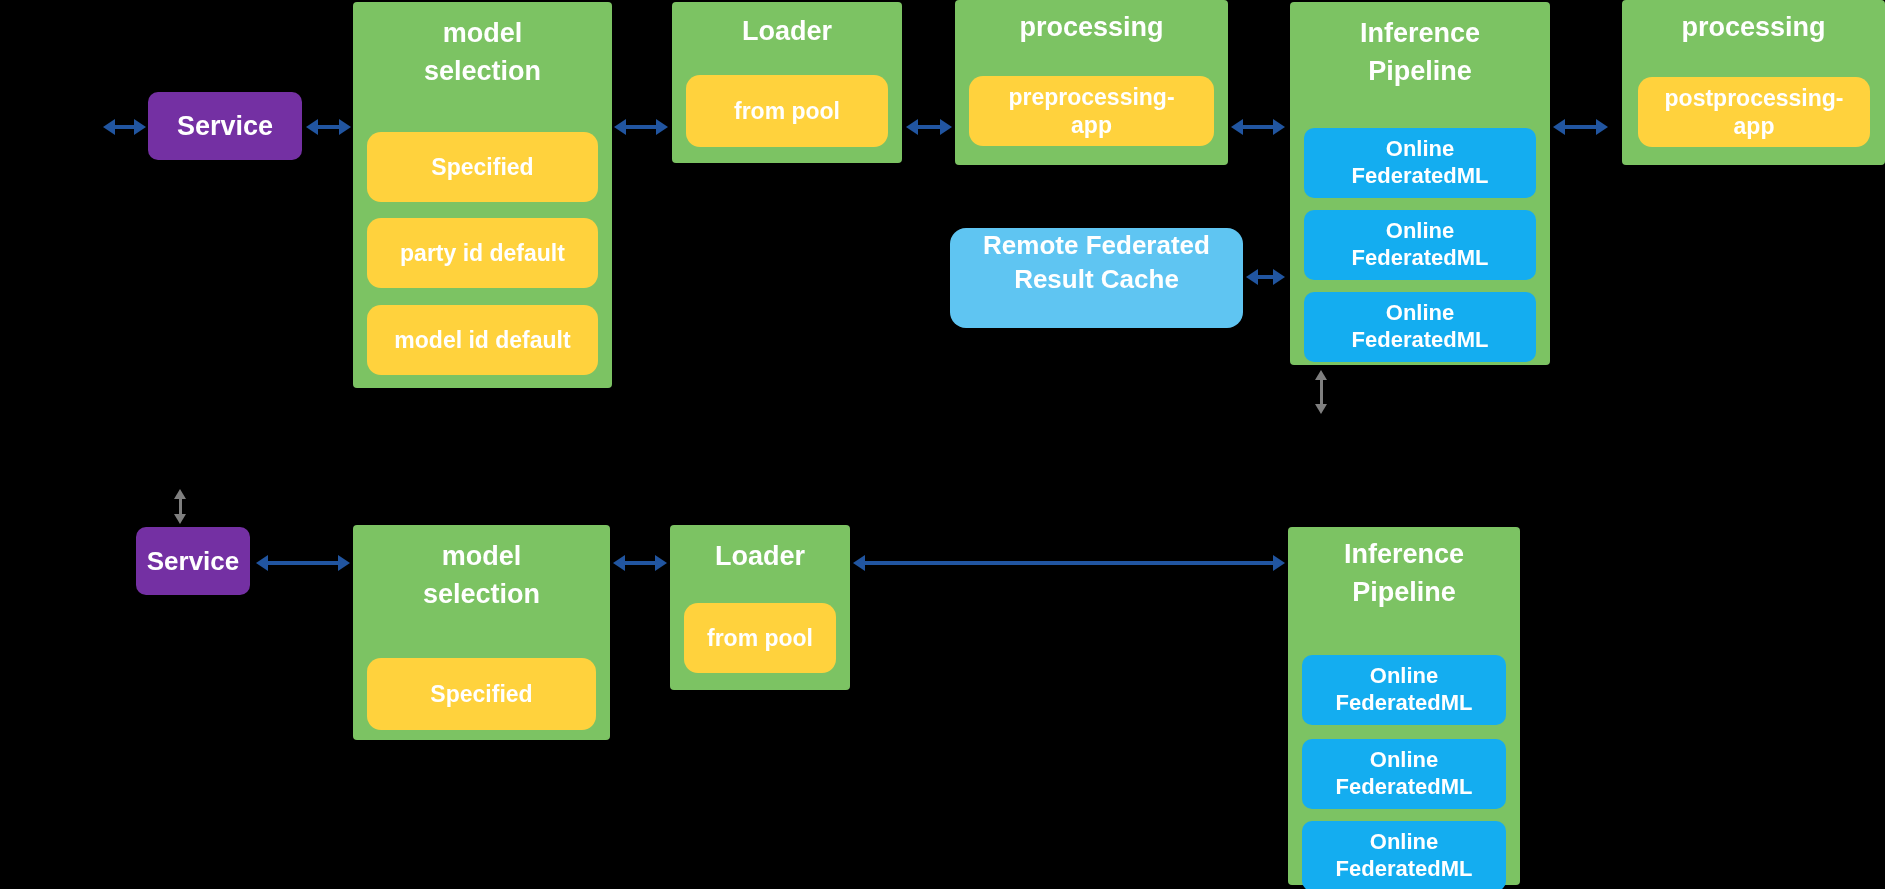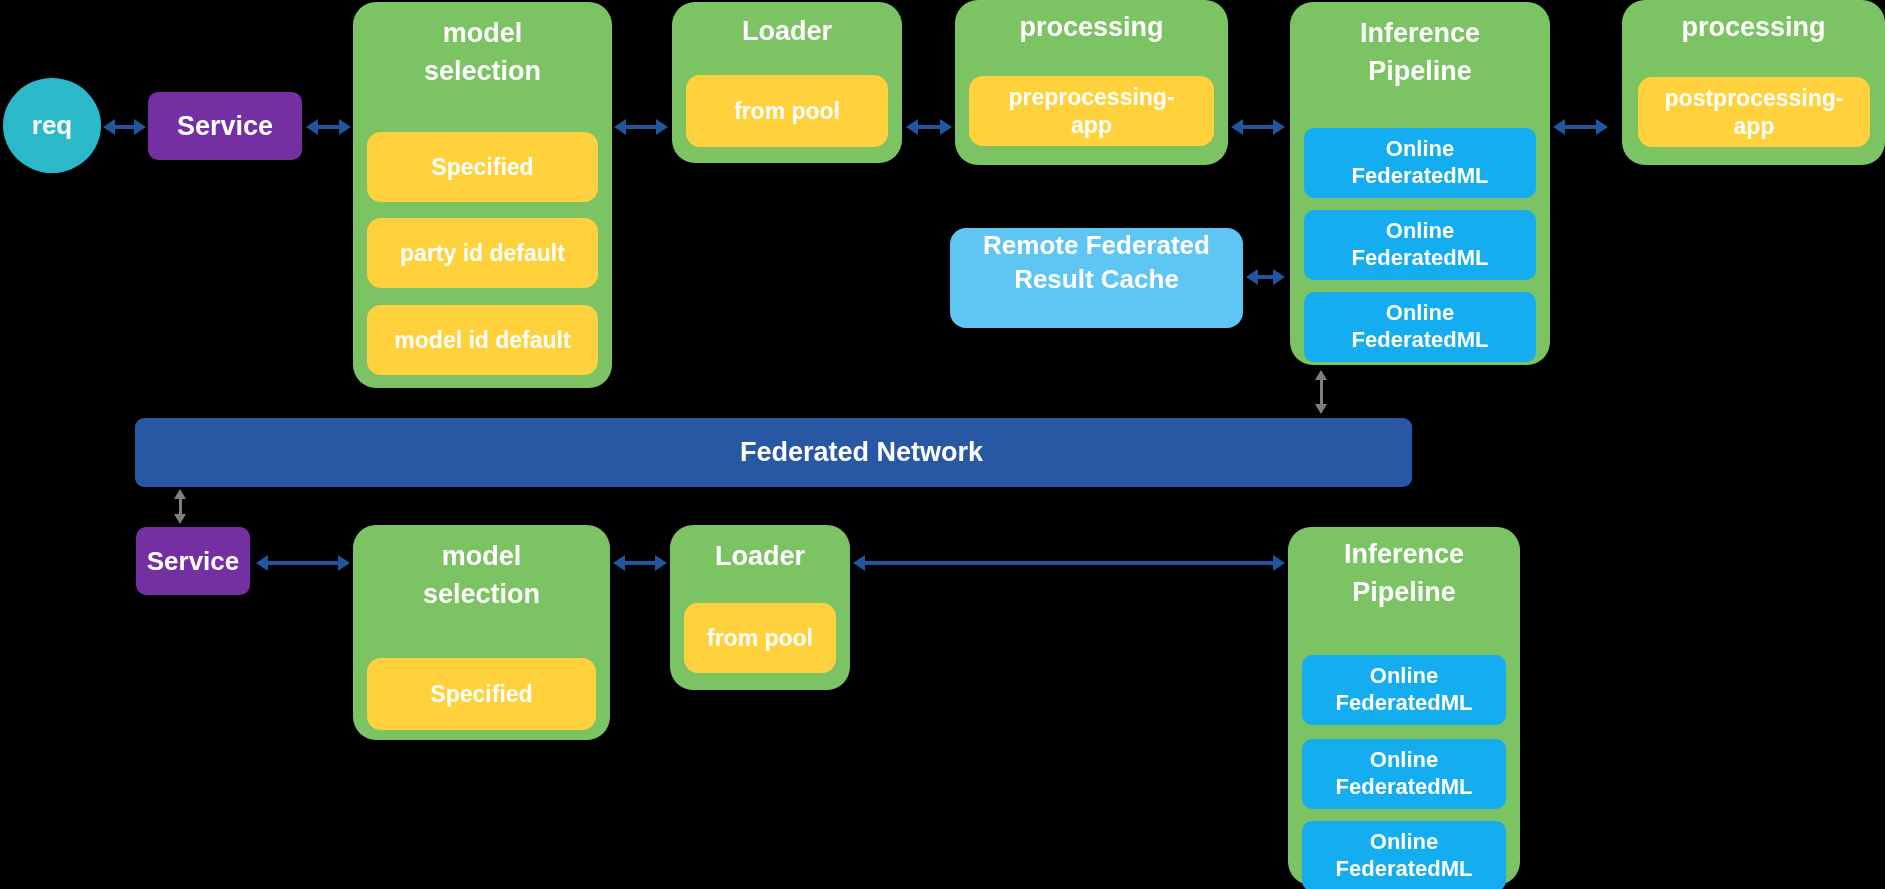--- a/index.html
+++ b/index.html
@@ -10,21 +10,21 @@
   *{box-sizing:border-box;margin:0;padding:0;}
   html,body{background:var(--background);}
   body{font-family:"Liberation Sans",sans-serif;}
   .stage{position:relative;width:1885px;height:889px;background:var(--background);overflow:hidden;}
 
   .node,.grp,.sub,.pill,.bar,.cache,.ellipse{
     position:absolute;color:var(--text);font-weight:bold;text-align:center;
   }
   .ellipse{background:var(--teal);border-radius:50%;display:flex;align-items:center;justify-content:center;font-size:26px;}
   .pill{background:var(--purple);border-radius:10px;display:flex;align-items:center;justify-content:center;font-size:27px;}
-  .grp{background:var(--green);border-radius:23px;}
+  .grp{background:var(--green);border-radius:4px;}
   .gtitle{width:100%;text-align:center;font-size:27px;line-height:1.42;color:var(--text);}
   .sub{left:14px;right:14px;border-radius:14px;display:flex;align-items:center;justify-content:center;font-size:23px;line-height:1.22;}
   .sub.yellow{background:var(--yellow);}
   .sub.blue{background:var(--bright-blue);border-radius:10px;font-size:22px;margin-top:20px;}
   .cache{background:var(--light-blue);border-radius:16px;display:flex;align-items:flex-start;justify-content:center;font-size:26px;line-height:1.32;}
   .bar{background:var(--bar-blue);border-radius:9px;display:flex;align-items:center;justify-content:center;font-size:27px;}
   .pre{white-space:pre-line;}
 
   
   .ah{position:absolute;height:4px;background:var(--arrow-blue);}
@@ -38,23 +38,20 @@
   .av::before,.av::after{content:"";position:absolute;left:-5px;width:0;height:0;
     border-left:6px solid transparent;border-right:6px solid transparent;}
   .av::before{top:-10px;border-bottom:10px solid var(--arrow-gray);}
   .av::after{bottom:-10px;border-top:10px solid var(--arrow-gray);}
 </style>
 </head>
 <body>
 
 <div class="stage">
 
-  <div class="ellipse" style="left:3px;top:78px;width:98px;height:95px;">
-    <span>req</span>
-  </div>
 
   <div class="ah" style="left:115px;top:125px;width:19px;"></div>
 
   <div class="pill" style="left:148px;top:92px;width:154px;height:68px;">
     <span>Service</span>
   </div>
 
   <div class="ah" style="left:318px;top:125px;width:21px;"></div>
 
   <div class="grp" style="left:353px;top:2px;width:259px;height:386px;">
@@ -103,23 +100,20 @@
 
   <div class="cache pre" style="left:950px;top:228px;width:293px;height:100px;">
     <span class="pre">Remote Federated
 Result Cache</span>
   </div>
 
   <div class="ah" style="left:1258px;top:275px;width:15px;"></div>
 
   <div class="av" style="left:1320px;top:380px;height:24px;"></div>
 
-  <div class="bar" style="left:135px;top:418px;width:1277px;height:69px;padding-left:176px;">
-    <span>Federated Network</span>
-  </div>
 
   <div class="av" style="left:179px;top:499px;height:15px;"></div>
 
   <div class="pill" style="left:136px;top:527px;width:114px;height:68px;font-size:26px;">
     <span>Service</span>
   </div>
 
   <div class="ah" style="left:268px;top:561px;width:70px;"></div>
 
   <div class="grp" style="left:353px;top:525px;width:257px;height:215px;">

